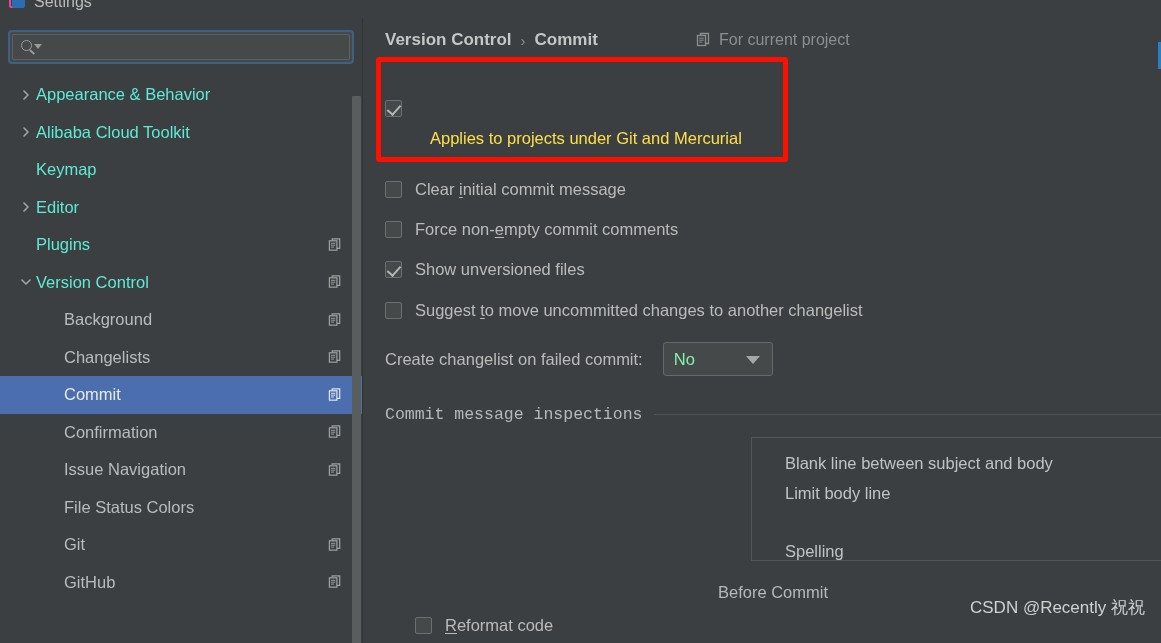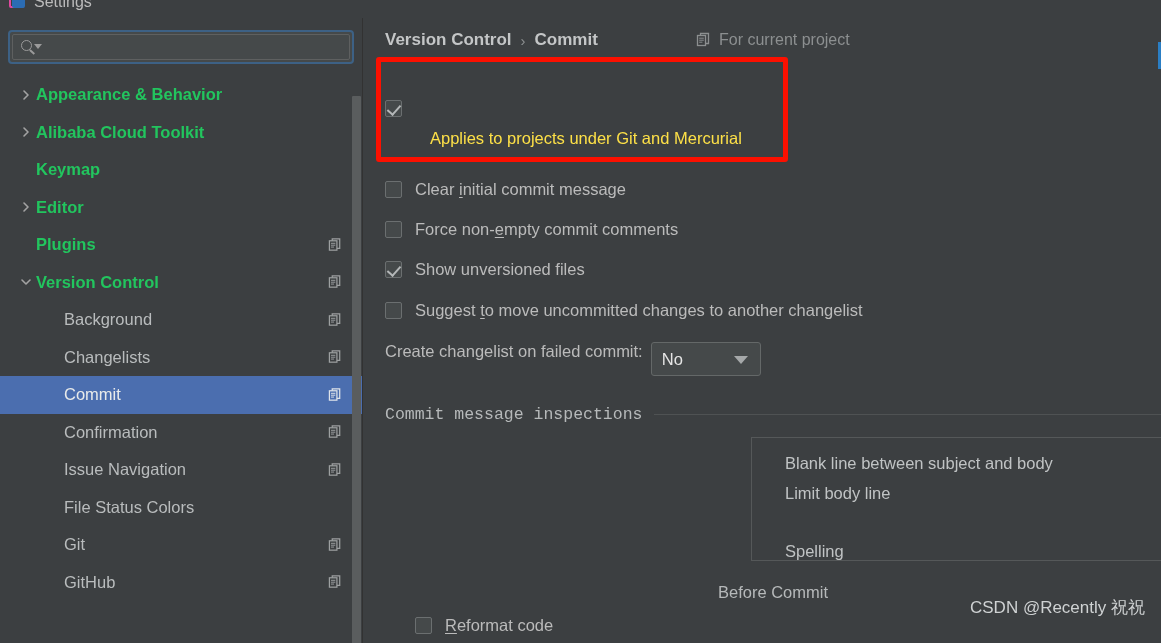--- a/index.html
+++ b/index.html
@@ -71,21 +71,21 @@
     position: relative; height: 37.5px; display: flex; align-items: center;
     padding-left: 16px; color: #bbbbbb; white-space: nowrap; cursor: default;
   }
   .trow.selected { background: #4b6eaf; }
   .trow .arrow {
     width: 20px; flex: none; display: flex; align-items: center; justify-content: center;
     color: #a3a3a3;
   }
   .trow .arrow svg { display: block; }
   .trow .lbl { font-size: 16.5px; }
-  .trow.bold .lbl { font-weight: bold; color: #22c55e; }
+  .trow.bold .lbl { font-weight: normal; color: #5eead4; }
   .trow.child { padding-left: 64px; }
   .trow.child .lbl { color: #b9bcbd; }
   .trow.selected .lbl { color: #e8eaea; }
   .copy-ico { position: absolute; right: 20px; top: 50%; transform: translateY(-50%); }
 
   .sb-track {
     position: absolute; left: 352px; top: 58px; width: 9px; height: 585px;
     background: #3c3f41;
   }
   .sb-thumb {
@@ -126,25 +126,25 @@
     border-radius: 2px; background: #45494a; position: relative;
   }
   .cbx.checked::after {
     content: ""; position: absolute; left: 4px; top: 1px;
     width: 6px; height: 11px; border: solid #b4b7b8;
     border-width: 0 2px 2px 0; transform: rotate(42deg);
   }
 
   .mn { text-decoration: underline; text-underline-offset: 2px; }
 
-  .sel-row { position: absolute; display: flex; align-items: flex-start; gap: 8px; }
+  .sel-row { position: absolute; display: flex; align-items: center; gap: 20px; }
   .combo {
     width: 110px; height: 34px; background: #45494a; border: 1px solid #646868;
     border-radius: 3px; display: flex; align-items: center; padding: 0 10px;
-    color: #e5e5e5; font-size: 16.5px; position: relative; cursor: default;
+    color: #86efac; font-size: 16.5px; position: relative; cursor: default;
   }
   .combo .caret {
     position: absolute; right: 12px; top: 50%; margin-top: -3px;
     width: 0; height: 0; border-left: 7px solid transparent;
     border-right: 7px solid transparent; border-top: 8px solid #a5a8a9;
   }
 
   .sect {
     position: absolute; left: 22px; display: flex; align-items: center; gap: 12px;
     width: 776px;

